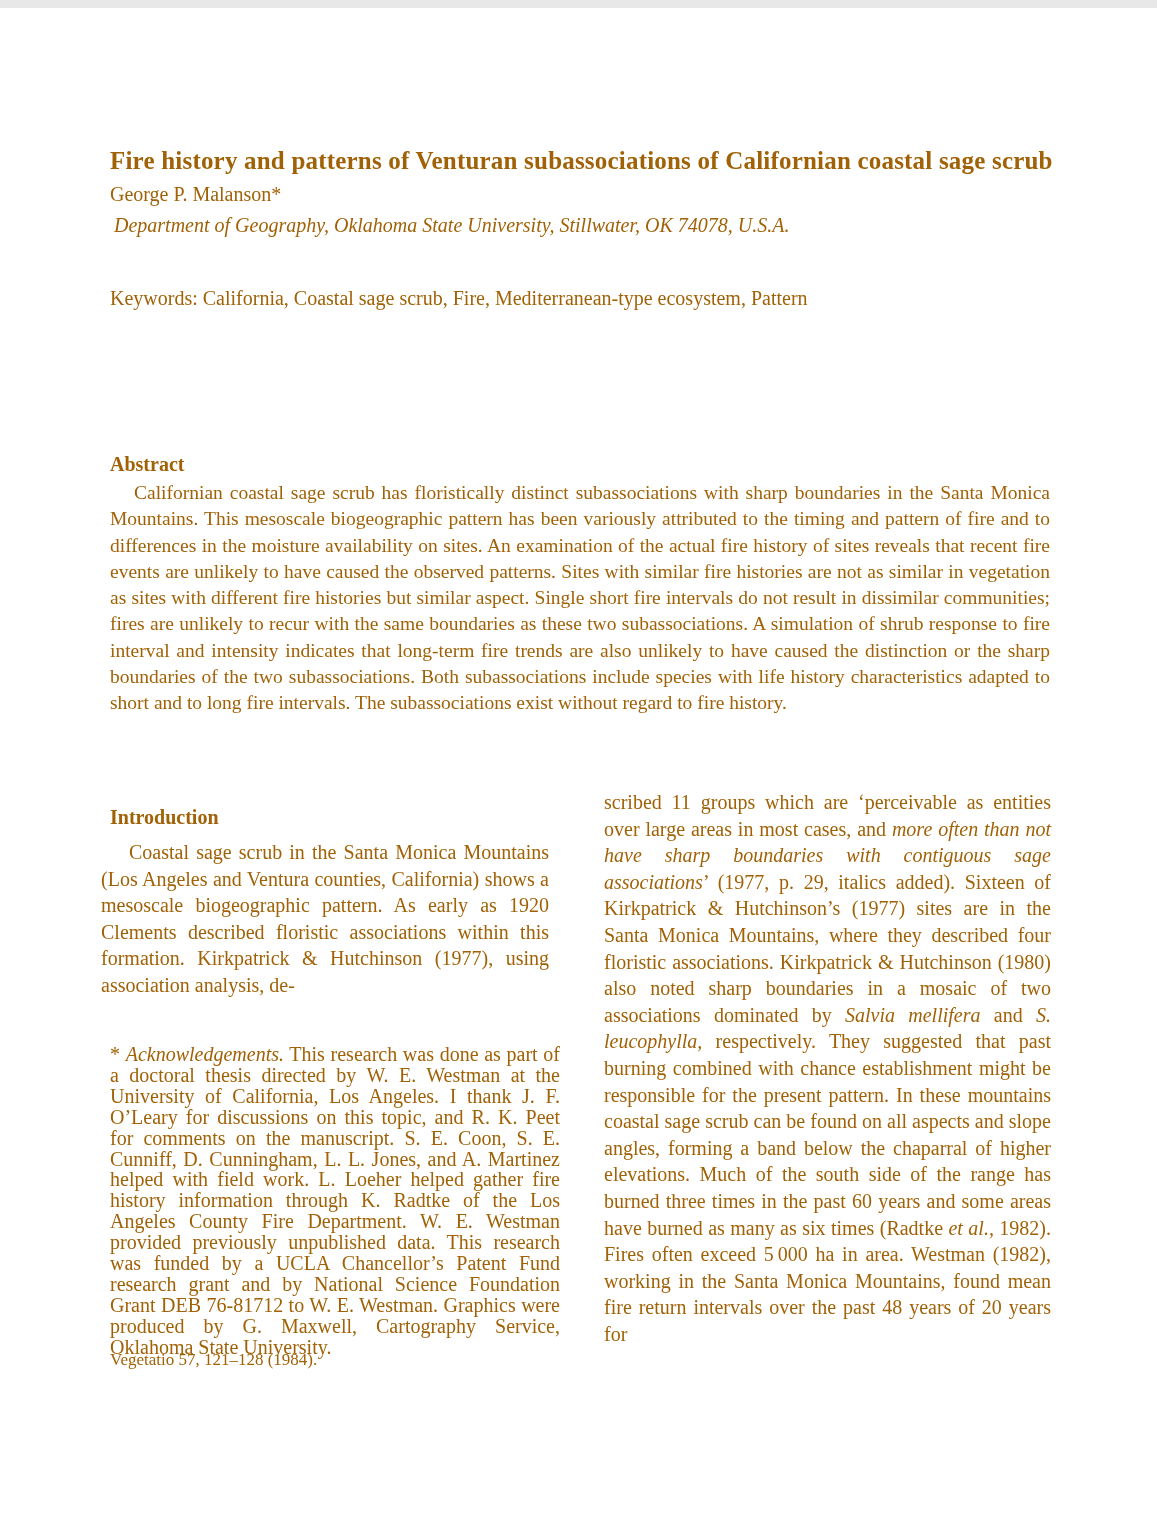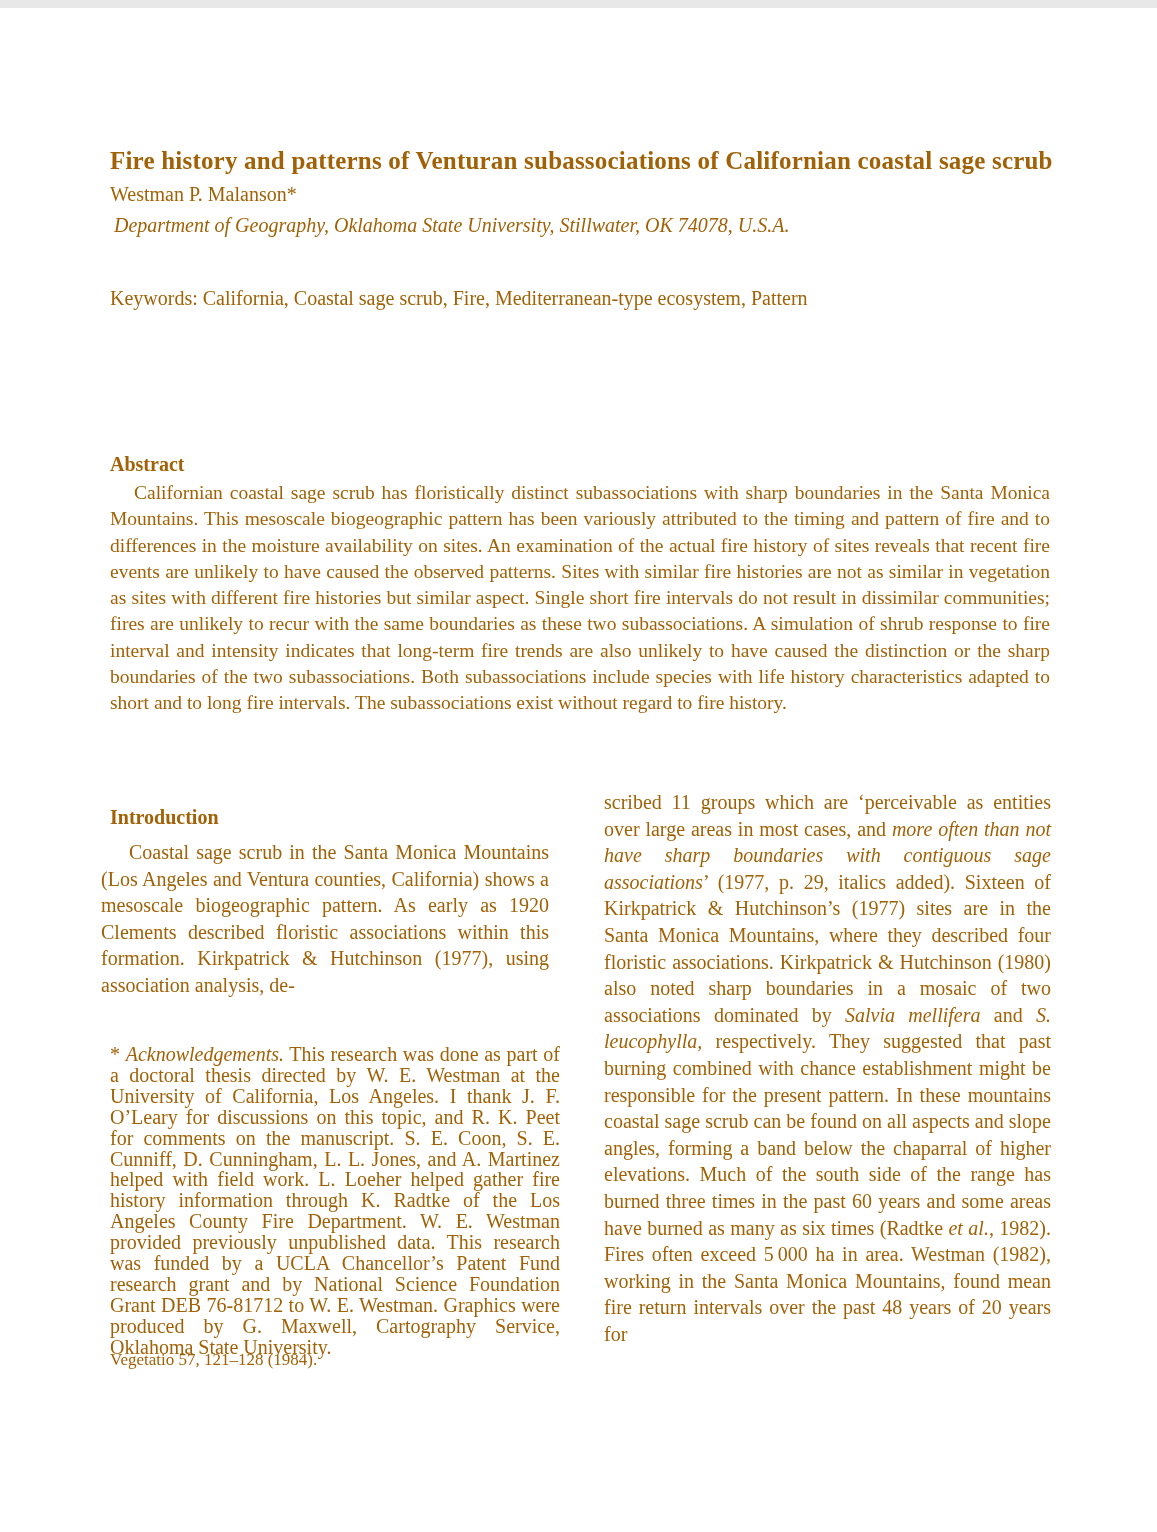--- a/index.html
+++ b/index.html
@@ -81,21 +81,21 @@
   .it { font-style: italic; }
   p { margin: 0; }
 </style>
 </head>
 <body>
 
 <div class="page">
 
   <h1 class="abs title">Fire history and patterns of Venturan subassociations of Californian coastal sage scrub</h1>
 
-  <div class="abs author">Westman P. Malanson*</div>
+  <div class="abs author">George P. Malanson*</div>
 
   <div class="abs affiliation">Department of Geography, Oklahoma State University, Stillwater, OK 74078, U.S.A.</div>
 
   <div class="abs keywords">Keywords: California, Coastal sage scrub, Fire, Mediterranean-type ecosystem, Pattern</div>
 
   <h2 class="abs abstract-heading">Abstract</h2>
 
   <p class="abs abstract-para">Californian coastal sage scrub has floristically distinct subassociations with sharp boundaries in the Santa Monica Mountains. This mesoscale biogeographic pattern has been variously attributed to the timing and pattern of fire and to differences in the moisture availability on sites. An examination of the actual fire history of sites reveals that recent fire events are unlikely to have caused the observed patterns. Sites with similar fire histories are not as similar in vegetation as sites with different fire histories but similar aspect. Single short fire intervals do not result in dissimilar communities; fires are unlikely to recur with the same boundaries as these two subassociations. A simulation of shrub response to fire interval and intensity indicates that long-term fire trends are also unlikely to have caused the distinction or the sharp boundaries of the two subassociations. Both subassociations include species with life history characteristics adapted to short and to long fire intervals. The subassociations exist without regard to fire history.</p>
 
   <h2 class="abs intro-heading">Introduction</h2>

